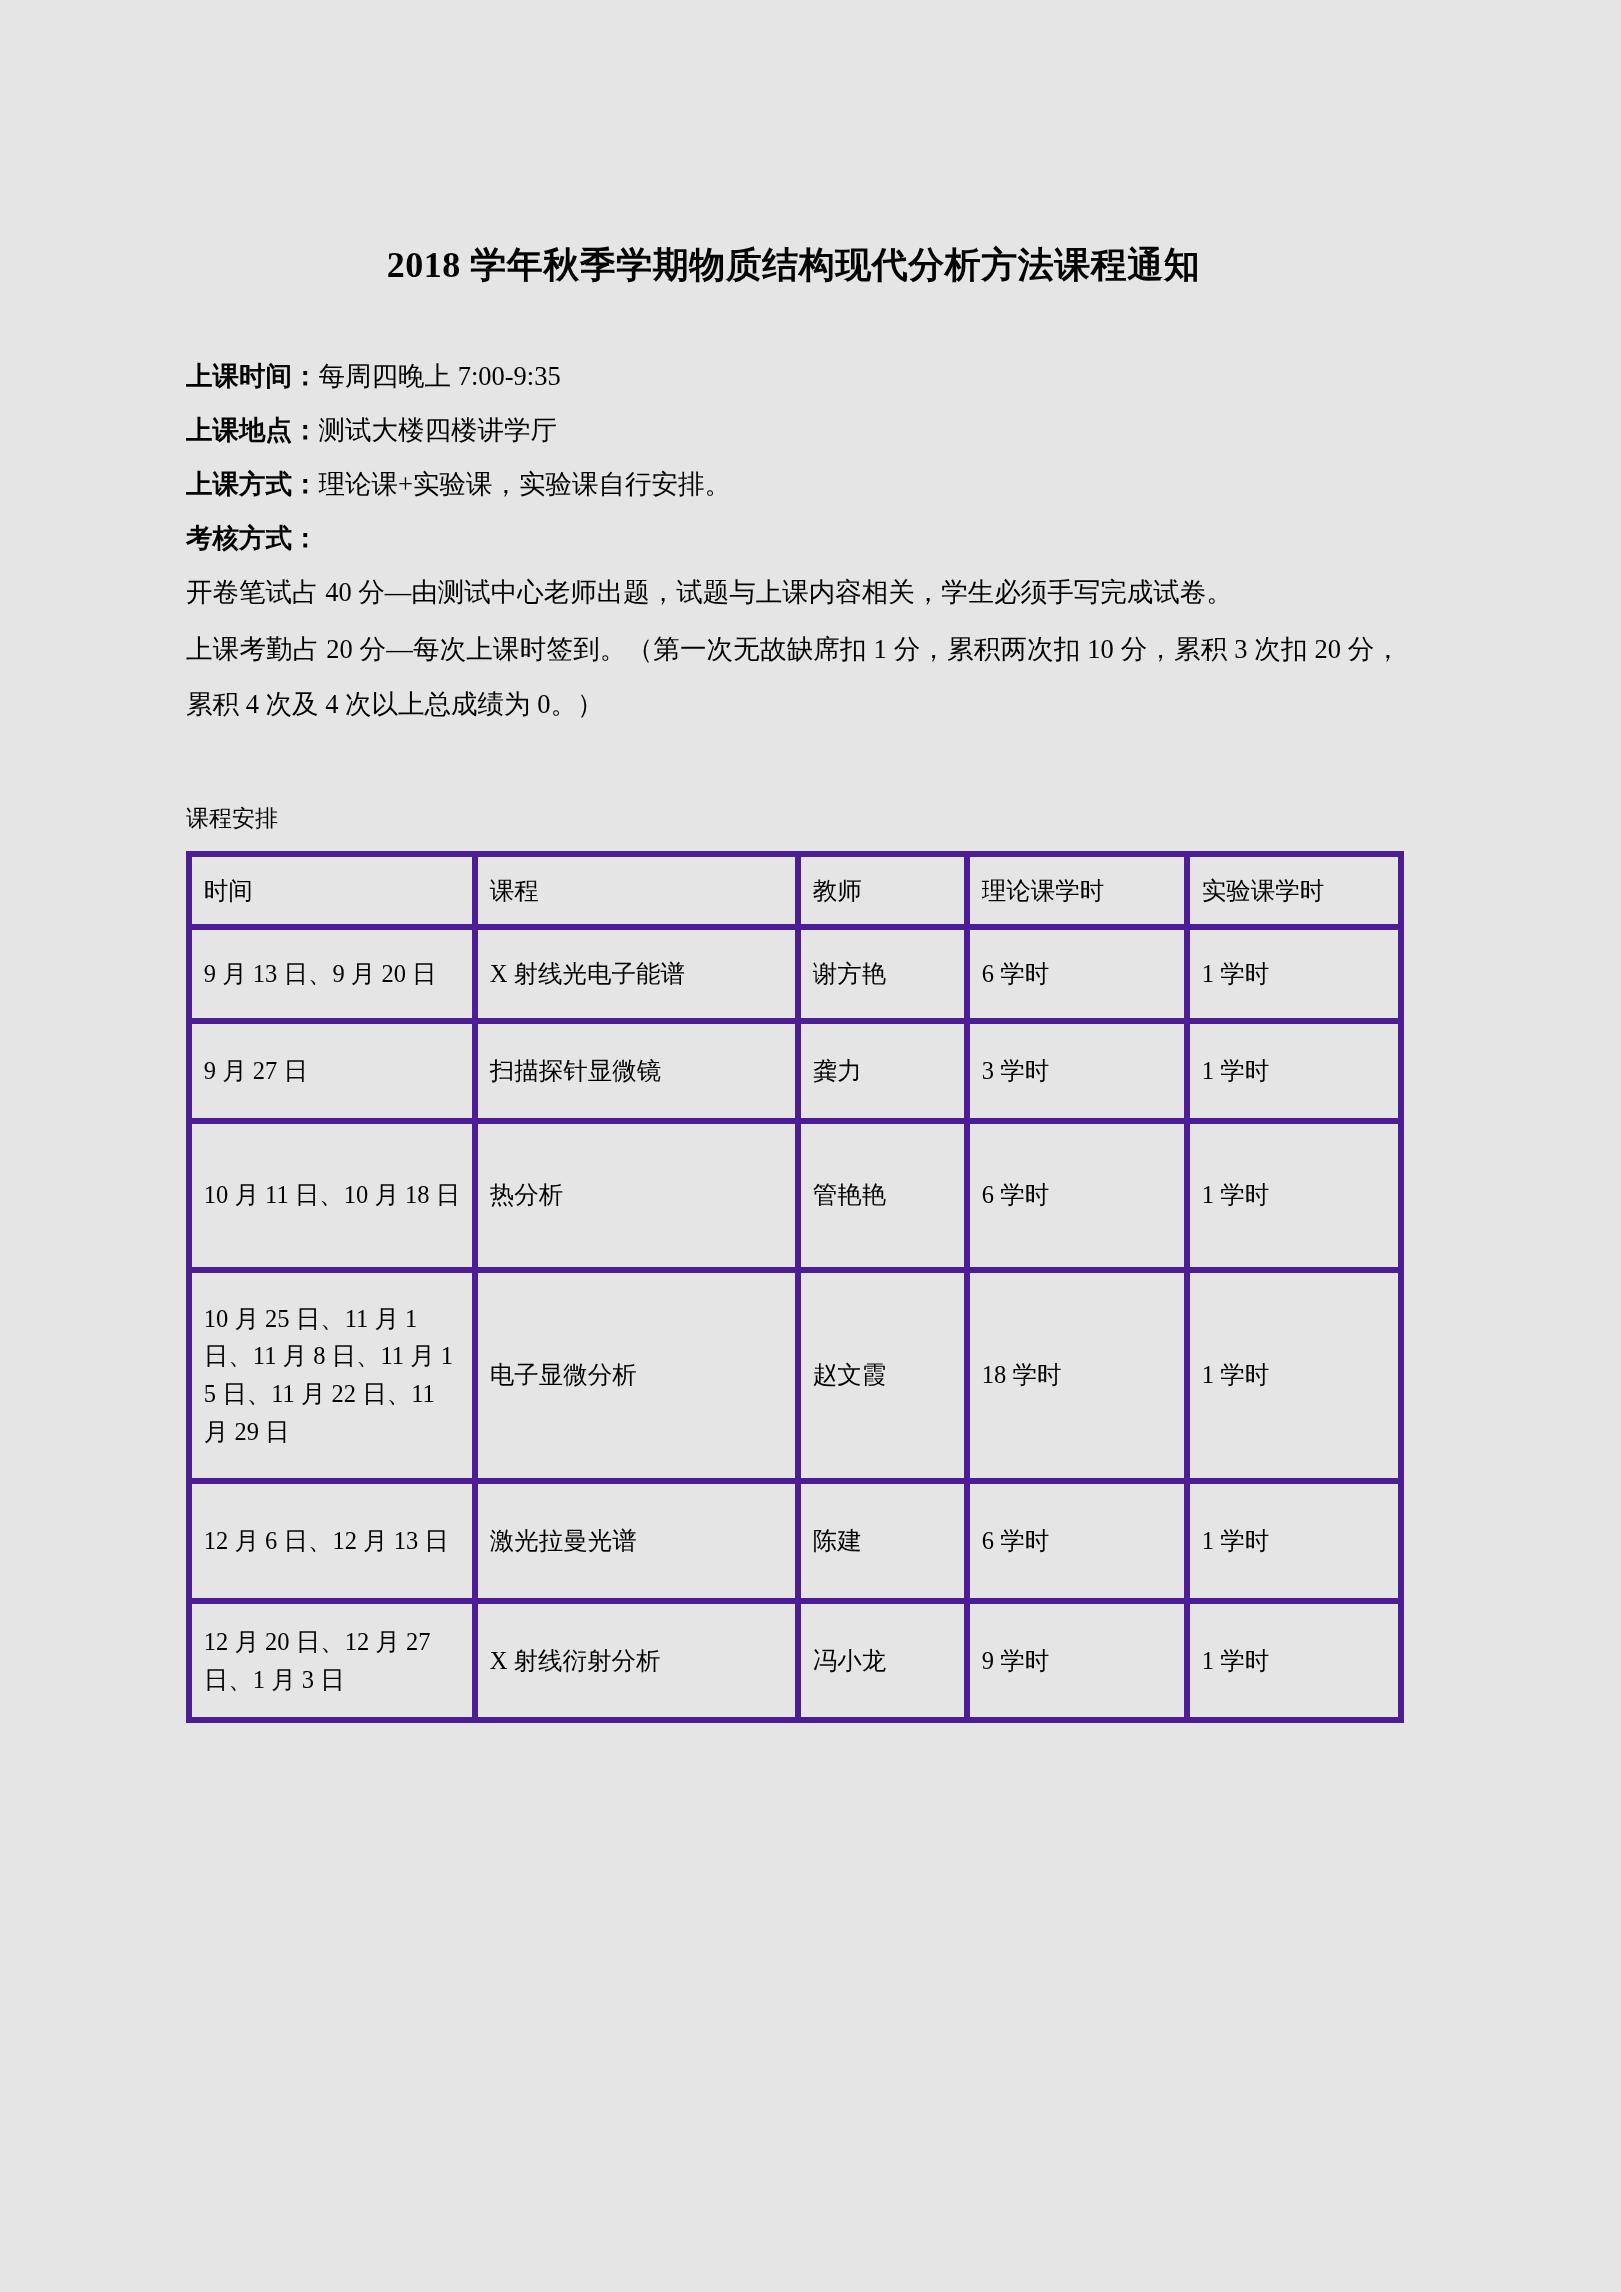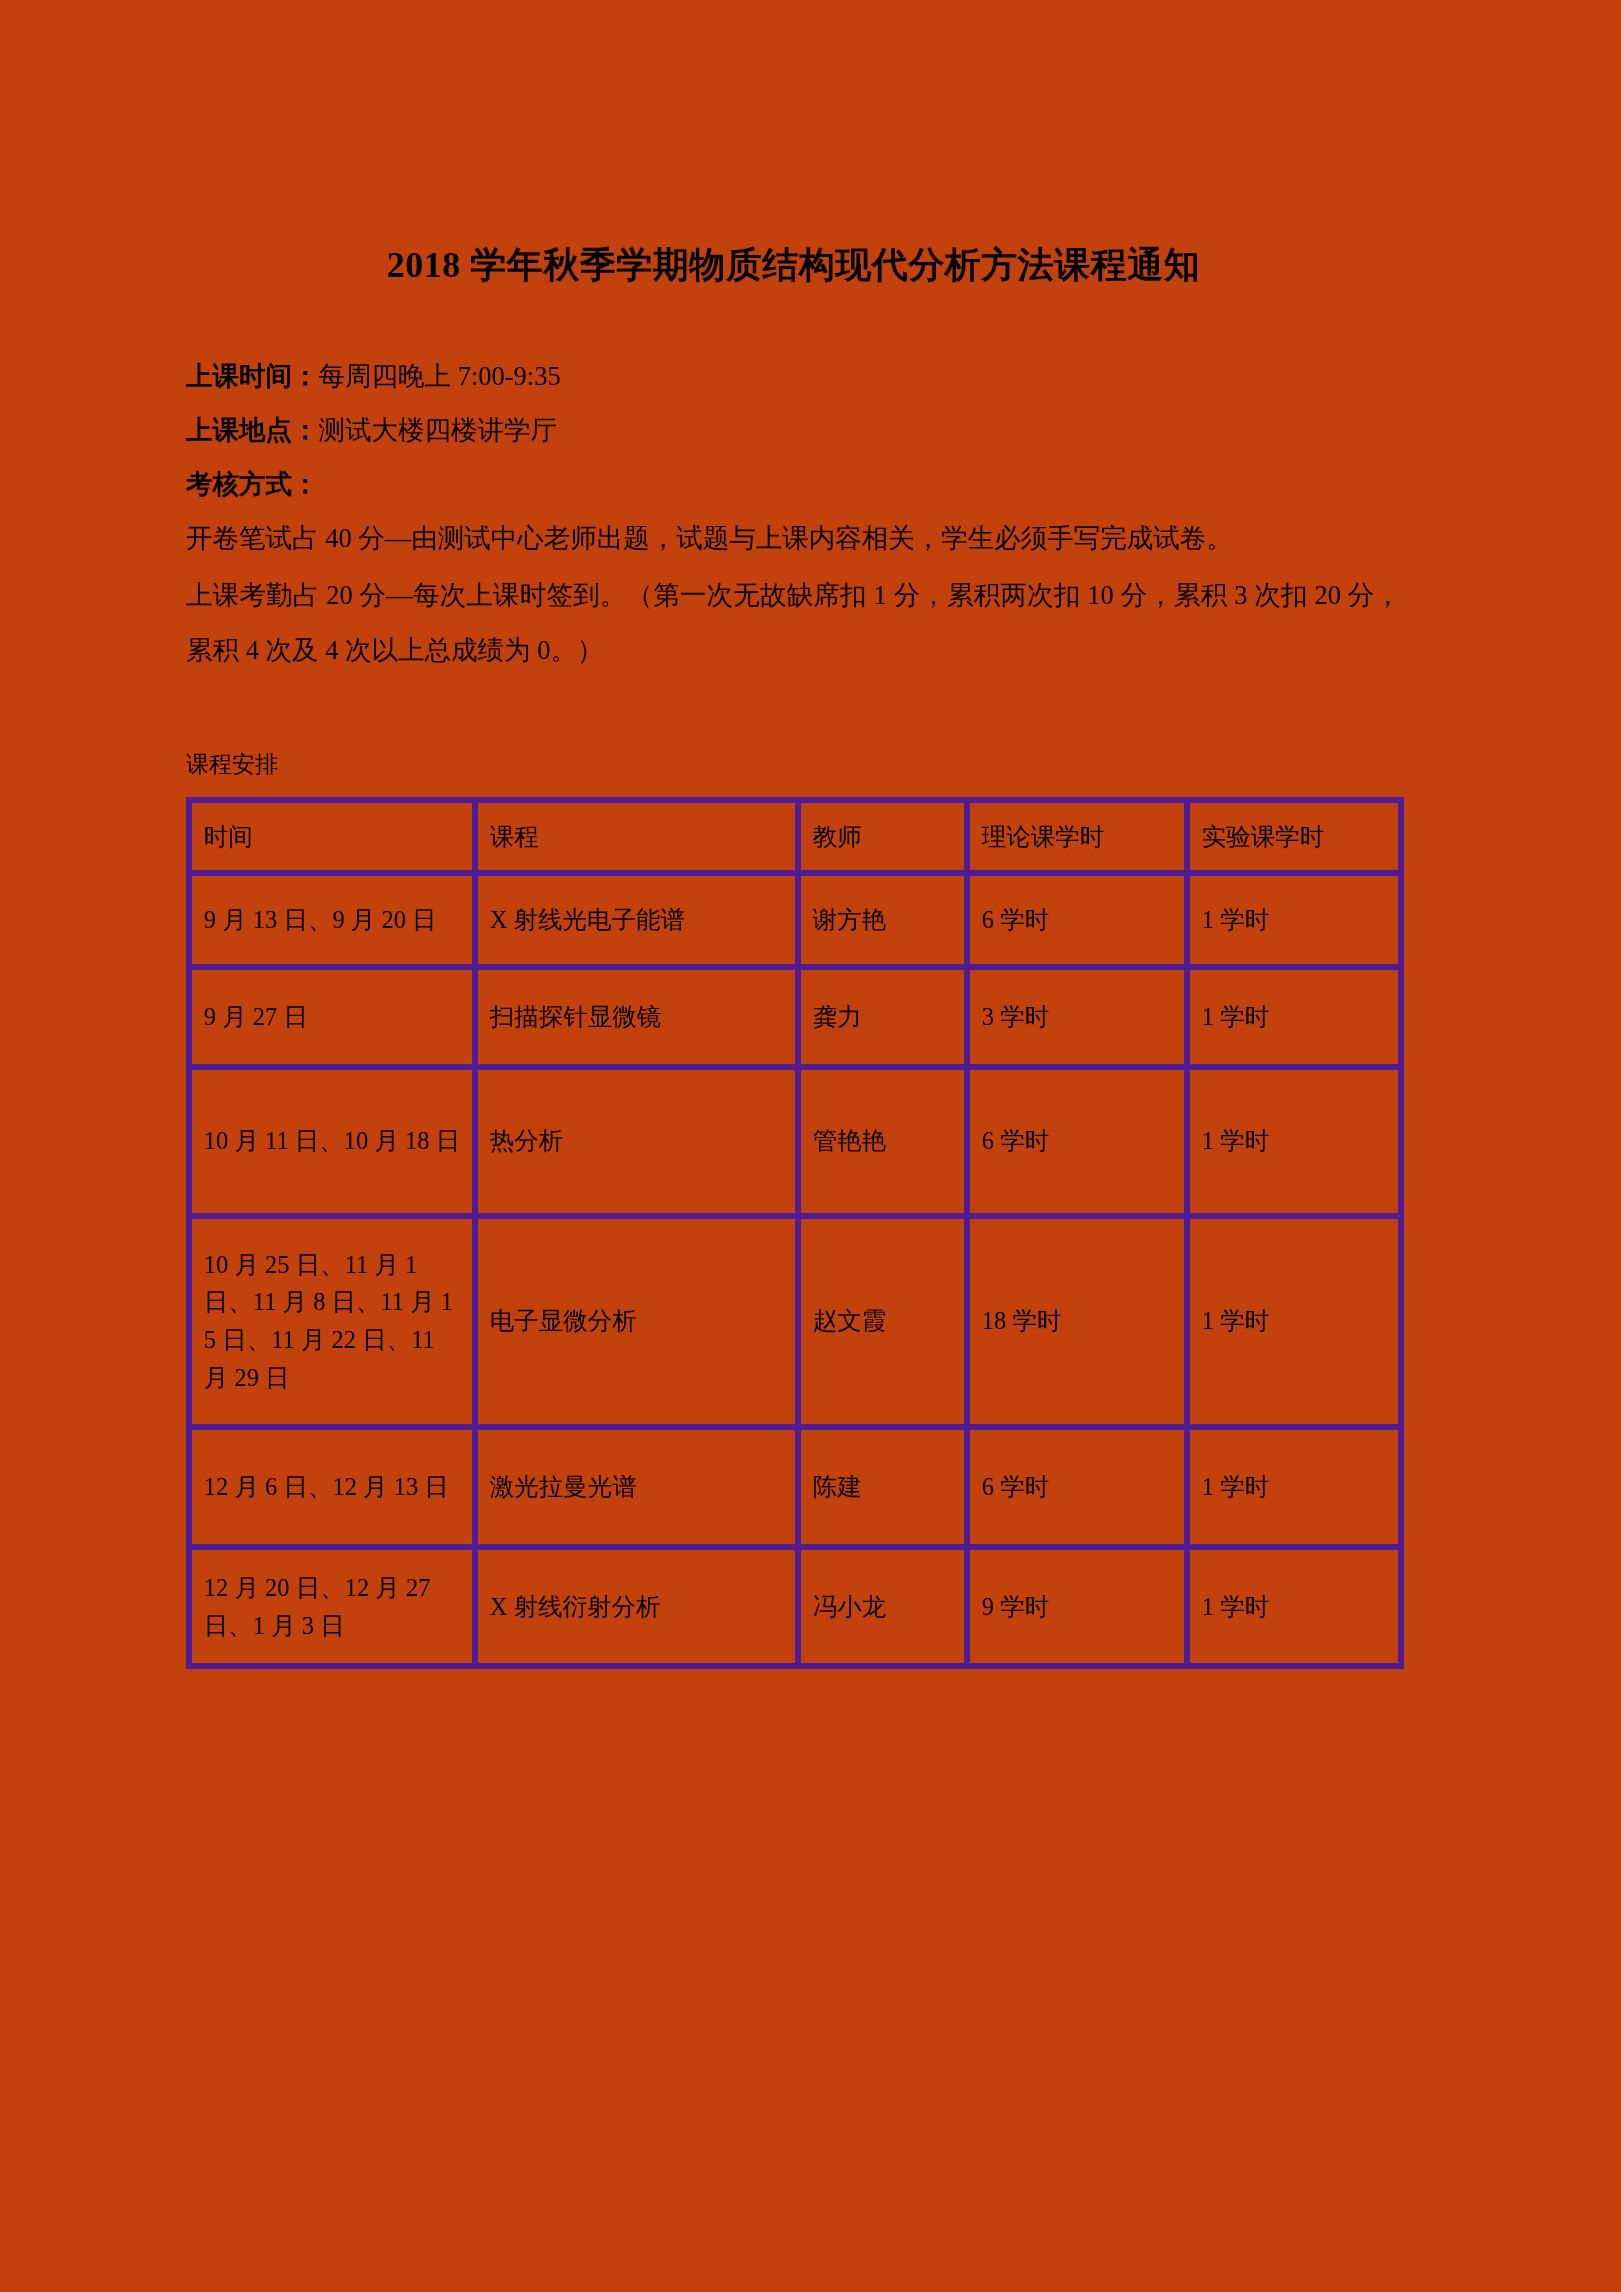--- a/index.html
+++ b/index.html
@@ -12,21 +12,21 @@
     width: 1621px;
     height: 2293px;
     font-family: "Liberation Serif", "DejaVu Serif", serif;
     color: #000000;
     -webkit-font-smoothing: antialiased;
   }
   .page {
     position: relative;
     width: 1621px;
     height: 2293px;
-    background: #c2410c;
+    background: #e5e5e5;
     box-sizing: border-box;
     padding: 0;
     overflow: hidden;
   }
   .content {
     position: absolute;
     left: 186px;
     top: 0;
     width: 1215px;
   }
@@ -139,20 +139,23 @@
 
       <div class="info-line">
         <span class="info-label">上课时间：</span><span class="info-value">每周四晚上 7:00-9:35</span>
       </div>
 
       <div class="info-line">
         <span class="info-label">上课地点：</span><span class="info-value">测试大楼四楼讲学厅</span>
       </div>
 
 
+      <div class="info-line">
+        <span class="info-label">上课方式：</span><span class="info-value">理论课+实验课，实验课自行安排。</span>
+      </div>
 
       <div class="assess-head">考核方式：</div>
 
       <p class="para">开卷笔试占 40 分—由测试中心老师出题，试题与上课内容相关，学生必须手写完成试卷。</p>
 
       <p class="para">上课考勤占 20 分—每次上课时签到。（第一次无故缺席扣 1 分，累积两次扣 10 分，累积 3 次扣 20 分，累积 4 次及 4 次以上总成绩为 0。）</p>
     </div>
 
     <div class="table-caption">课程安排</div>
 

